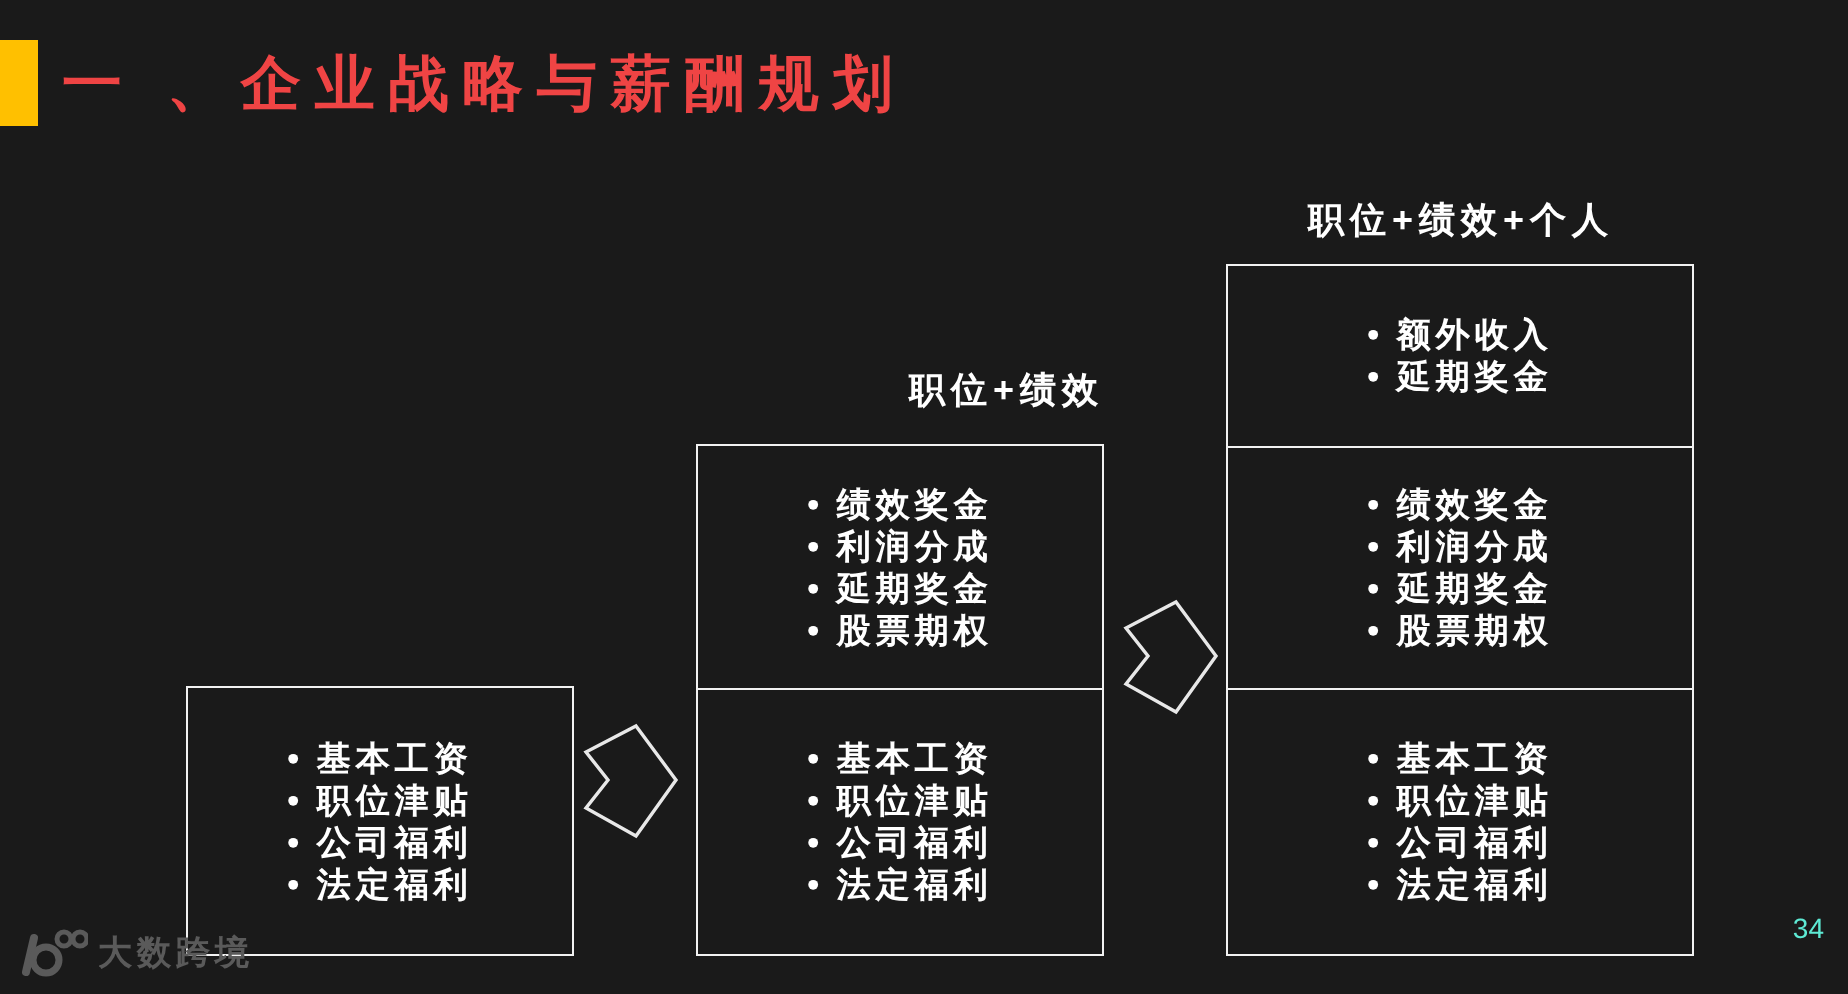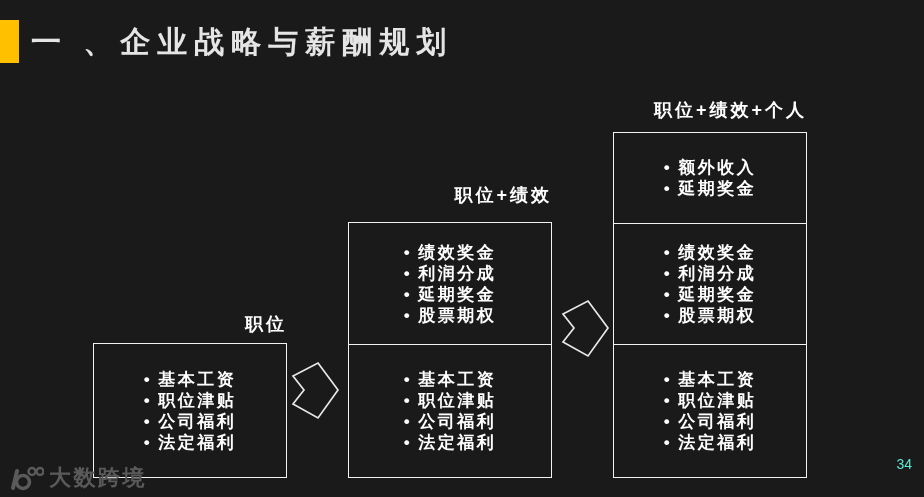--- a/index.html
+++ b/index.html
@@ -10,21 +10,21 @@
     height: 497px;
     background: #1a1a1a;
     overflow: hidden;
     font-family: "Liberation Sans", "DejaVu Sans", sans-serif;
     color: #ffffff;
   }
   
   .title-block { position: absolute; left: 0; top: 20px; width: 19px; height: 43px; background: #FFC000; }
   .slide-title {
     position: absolute; left: 31px; top: 22px;
-    font-size: 30px; font-weight: bold; color: #e5e5e5;
+    font-size: 30px; font-weight: bold; color: #ef4444;
     letter-spacing: 7px; white-space: nowrap;
   }
   .slide-subtitle {
     position: absolute; left: 23px; top: 101px;
     font-size: 21px; font-weight: bold; color: #FFC000;
     letter-spacing: 2px; white-space: nowrap;
   }
   
   .col-label {
     position: absolute;
@@ -37,21 +37,21 @@
   
   .stack-box {
     position: absolute;
     border: 1.5px solid #f2f2f2;
     box-sizing: border-box;
     display: flex; flex-direction: column;
     background: transparent;
   }
   #box-1 { left: 93px;  top: 343px; width: 194px; height: 135px; }
   #box-2 { left: 348px; top: 222px; width: 204px; height: 256px; }
-  #box-3 { left: 613px; top: 132px; width: 194px; height: 346px; }
+  #box-3 { left: 613px; top: 132px; width: 234px; height: 346px; }
   .box-section {
     box-sizing: border-box;
     display: flex; align-items: center; justify-content: center;
     flex: 1 1 auto;
   }
   .box-section + .box-section { border-top: 1.5px solid #f2f2f2; }
   #box-2 .sec-0 { height: 121px; flex: 0 0 auto; }
   #box-3 .sec-0 { height: 90px;  flex: 0 0 auto; }
   #box-3 .sec-1 { height: 121px; flex: 0 0 auto; }
   .bullet-list { list-style: none; margin: 0; padding: 0; text-align: left; }
@@ -64,36 +64,35 @@
   .flow-arrow { position: absolute; width: 49px; height: 59px; }
   #arrow-1 { left: 291px; top: 361px; }
   #arrow-2 { left: 561px; top: 299px; }
   
   .footer-logo {
     position: absolute; left: 8px; top: 463px;
     display: flex; align-items: center; gap: 5px;
     color: #5a5a5a;
   }
   .footer-logo .logo-text {
-    font-size: 22px; font-weight: bold; letter-spacing: 2.5px; white-space: nowrap;
+    font-size: 17px; font-weight: bold; letter-spacing: 2.5px; white-space: nowrap;
   }
   .page-number {
     position: absolute; right: 12px; top: 456px;
     font-size: 14px; color: #5eead4;
   }
 </style>
 </head>
 <body>
 
 <div id="slide">
 
   <div class="title-block"></div>
   <div class="slide-title">一 、企业战略与薪酬规划</div>
 
-  <div class="col-label" id="label-1">职位</div>
   <div class="col-label" id="label-2">职位+绩效</div>
   <div class="col-label" id="label-3">职位+绩效+个人</div>
 
   <div class="stack-box" id="box-1">
     <div class="box-section sec-0">
       <ul class="bullet-list">
         <li>基本工资</li>
         <li>职位津贴</li>
         <li>公司福利</li>
         <li>法定福利</li>

